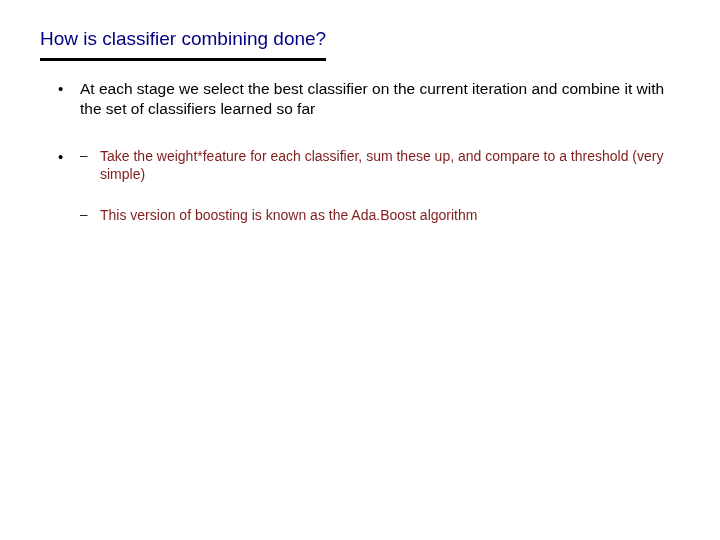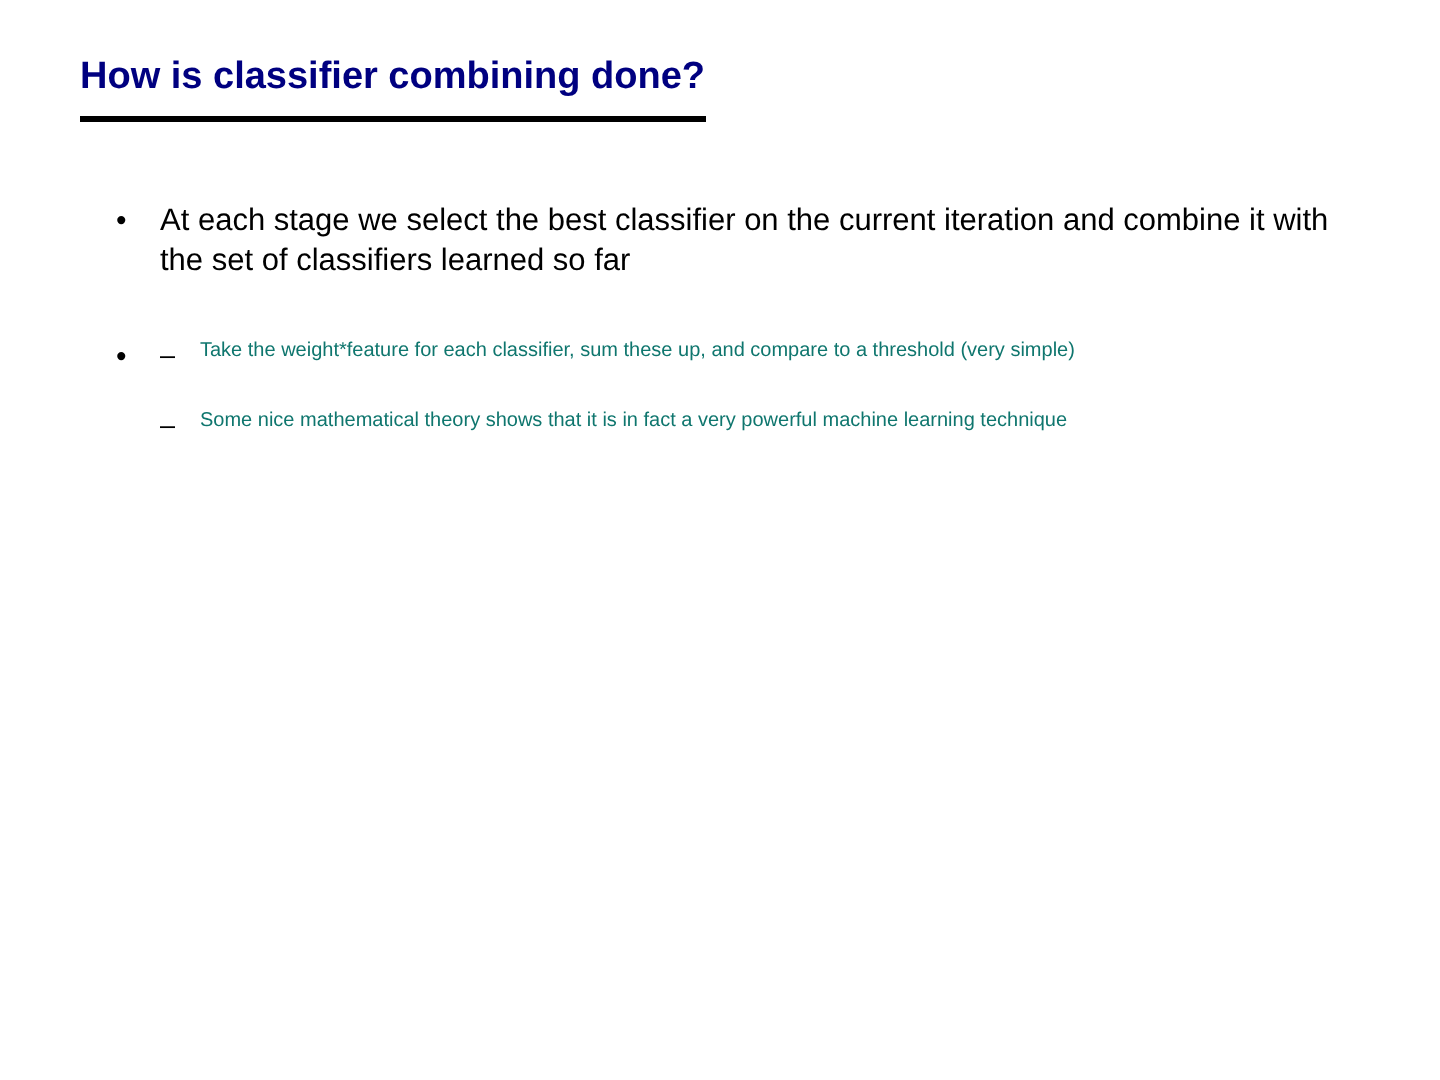--- a/index.html
+++ b/index.html
@@ -1,26 +1,26 @@
 <!DOCTYPE html>
 <html><head>
 <meta charset="utf-8">
 <style>
   * { margin: 0; padding: 0; box-sizing: border-box; }
   html, body { width: 720px; height: 540px; background: #fff; font-family: Verdana, Geneva, sans-serif; }
   .slide { width: 720px; height: 540px; padding: 28px 40px 20px 40px; position: relative; }
   .title-wrap { display: inline-block; }
-  .title { color: #000080; font-weight: bold; font-size: 19px; letter-spacing: 0px; padding-bottom: 6px; text-align: right; }
+  .title { color: #000080; font-weight: normal; font-size: 19px; letter-spacing: 0px; padding-bottom: 6px; text-align: right; }
   .title-rule { height: 3px; background: #000; margin-top: 2px; width: 100%; }
-  .content { margin-top: 40px; padding-left: 18px; }
+  .content { margin-top: 18px; padding-left: 18px; }
   ul.lvl1 { list-style: none; }
   ul.lvl1 > li { position: relative; padding-left: 22px; margin-bottom: 28px; font-size: 15.5px; line-height: 1.3; color: #000; }
   ul.lvl1 > li::before { content: "•"; position: absolute; left: 0; top: 0; font-size: 15px; color: #000; }
   ul.lvl2 { list-style: none; margin-top: 10px; }
-  ul.lvl2 > li { position: relative; padding-left: 20px; margin-bottom: 22px; font-size: 10px; line-height: 1.3; color: #0f766e; }
+  ul.lvl2 > li { position: relative; padding-left: 20px; margin-bottom: 22px; font-size: 14px; line-height: 1.3; color: #7f1d1d; }
   ul.lvl2 > li::before { content: "–"; position: absolute; left: 0; top: 0; font-size: 13.5px; color: #000; }
 </style>
 </head>
 <body>
 <div class="slide">
 
   <div class="title-wrap">
     <div class="title">How is classifier combining done?</div>
     <div class="title-rule"></div>
   </div>
@@ -29,20 +29,20 @@
     <ul class="lvl1">
       <li>
         <span>At each stage we select the best classifier on the current iteration and combine it with the set of classifiers learned so far</span>
       </li>
       <li>
         <ul class="lvl2">
           <li>
             <span>Take the weight*feature for each classifier, sum these up, and compare to a threshold (very simple)</span>
           </li>
           <li>
-            <span>Some nice mathematical theory shows that it is in fact a very powerful machine learning technique</span>
+            <span>This version of boosting is known as the Ada.Boost algorithm</span>
           </li>
         </ul>
       </li>
     </ul>
   </div>
 
 </div>
 
 </body></html>

